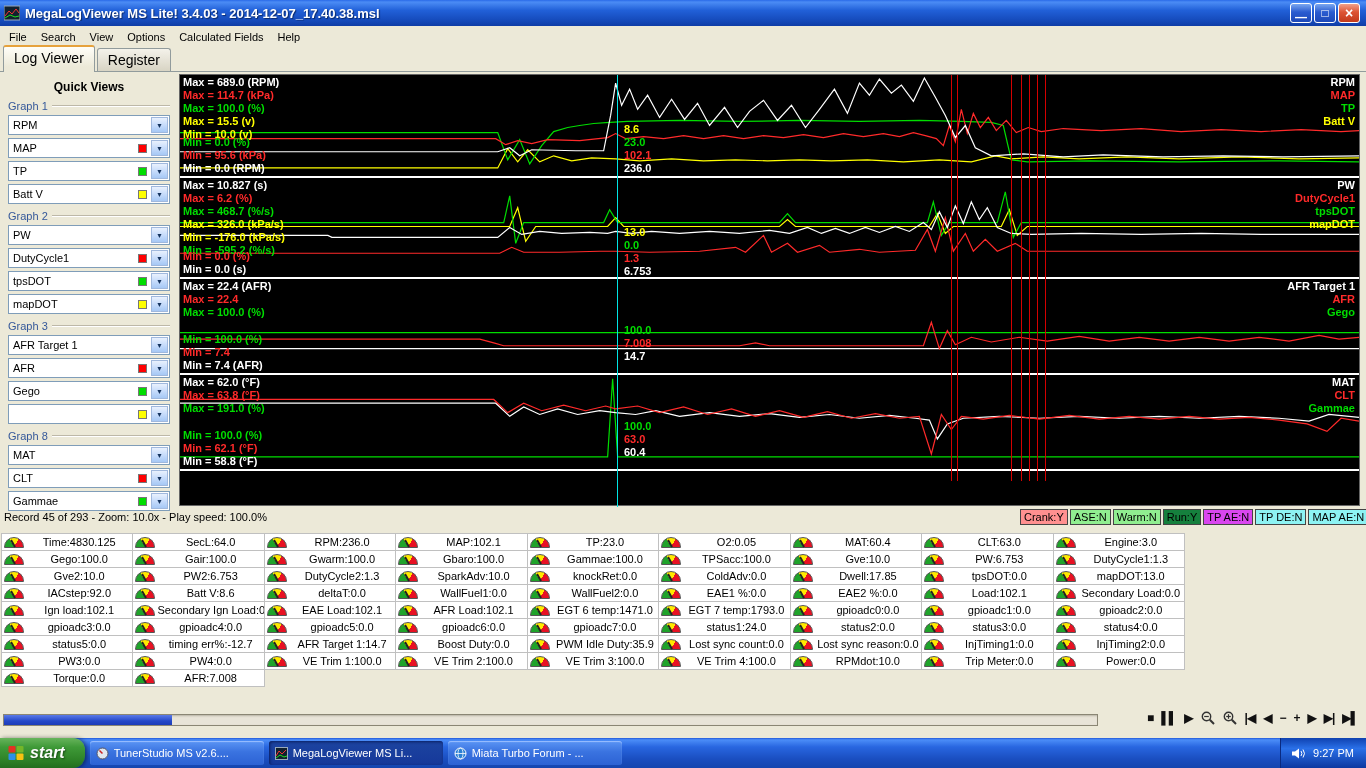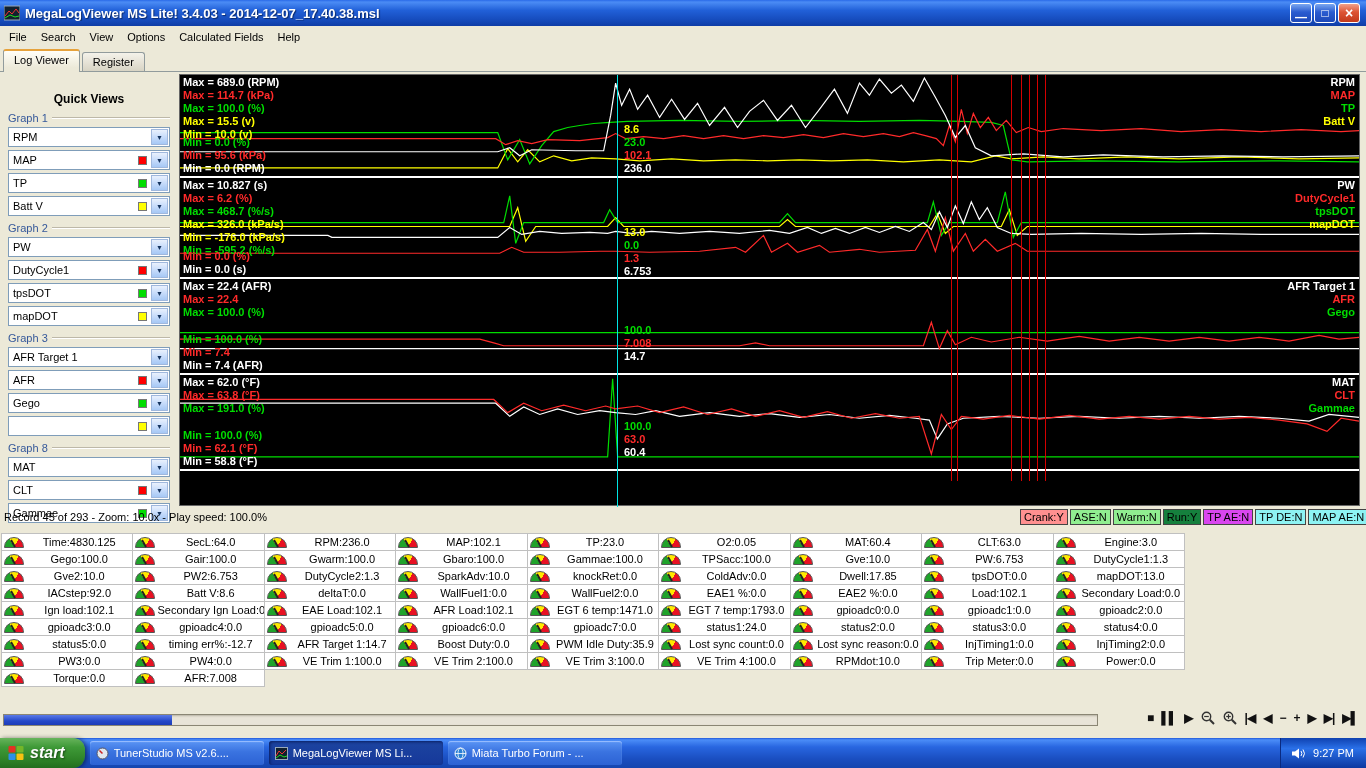--- a/index.html
+++ b/index.html
@@ -14,27 +14,27 @@
   .win-btns{display:flex;gap:2px;margin-right:2px}
   .wbtn{width:22px;height:20px;border:1px solid #fff;border-radius:3px;color:#fff;font-size:12px;font-weight:bold;
     background:linear-gradient(180deg,#7aa7f0,#2a5cd0 45%,#1c48b8);display:flex;align-items:center;justify-content:center;line-height:1}
   .wbtn.close{background:linear-gradient(180deg,#f0a088,#dd5535 45%,#c23a1c);font-size:14px}
   .wbtn.min span{transform:translateY(4px)}
 
   
   .menubar{position:absolute;top:26px;left:0;right:0;height:22px;background:#ece9d8;display:flex;align-items:center;padding-left:2px;font-size:11px;color:#000}
   .menu-item{padding:3px 7px}
   .tabstrip{position:absolute;top:48px;left:0;right:0;height:24px;display:flex;align-items:flex-end;padding-left:3px;border-bottom:1px solid #919b9c;background:#ece9d8}
-  .tab{font-size:11px;padding:3px 10px 4px;border:1px solid #919b9c;border-bottom:none;border-radius:3px 3px 0 0;margin-right:2px;position:relative}
+  .tab{font-size:14px;padding:3px 10px 4px;border:1px solid #919b9c;border-bottom:none;border-radius:3px 3px 0 0;margin-right:2px;position:relative}
   .tab.active{background:linear-gradient(#fffef8,#ece9d8 80%);margin-bottom:-1px;padding-bottom:6px;border-top:2px solid #e6a23c}
   .tab.inactive{background:linear-gradient(#f4f2ea,#d8d4c4);padding-bottom:3px}
 
   
   .sidebar{position:absolute;top:76px;left:0;width:178px;height:430px;padding:0 8px}
-  .qv-title{text-align:center;font-weight:bold;font-size:12px;margin:16px 0 4px;color:#000}
+  .qv-title{text-align:center;font-weight:bold;font-size:12px;margin:4px 0 4px;color:#000}
   .group-label{display:flex;align-items:center;font-size:11px;color:#35589a;margin:6px 0 3px}
   .group-label::after{content:"";flex:1;margin-left:4px;border-top:1px solid #bdb8a8;border-bottom:1px solid #fff}
   .combo{position:relative;height:20px;background:#fff;border:1px solid #7f9db9;margin-bottom:3px;font-size:11px}
   .combo .val{position:absolute;left:4px;top:3px;white-space:nowrap;color:#000}
   .combo .sw{position:absolute;right:22px;top:5px;width:9px;height:9px;border:1px solid #777}
   .combo .arrow{position:absolute;right:1px;top:1px;bottom:1px;width:17px;display:flex;align-items:center;justify-content:center;
     background:linear-gradient(#e9f1fd,#c7dcfb 50%,#a6c8f5);border:1px solid #a0b8dd;font-size:7px;color:#14335e}
 
   
   .graph-wrap{position:absolute;left:179px;top:74px;width:1181px;height:432px;background:#000;border:1px solid #666}

